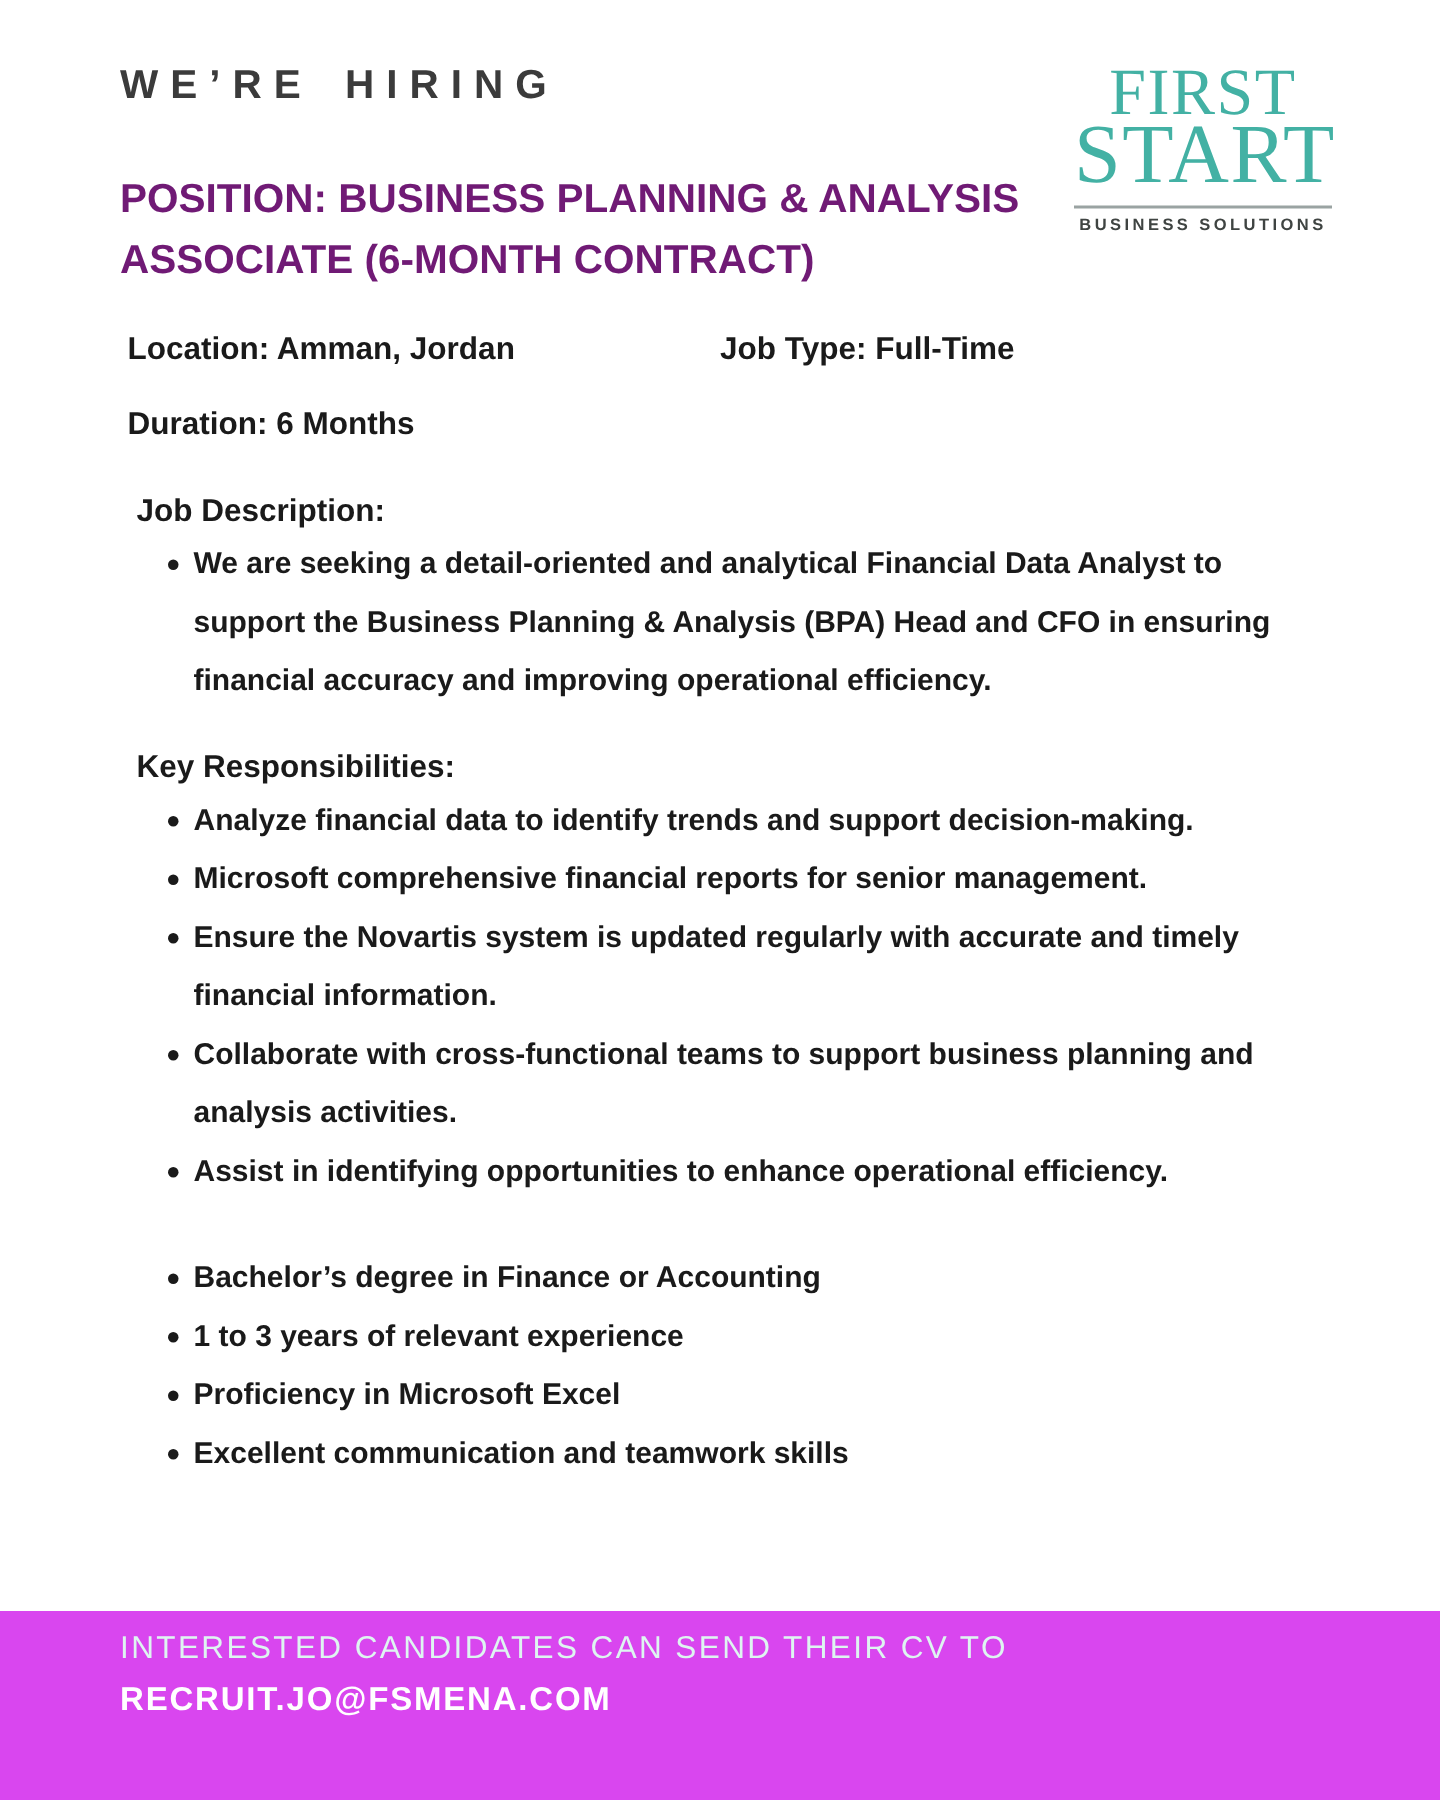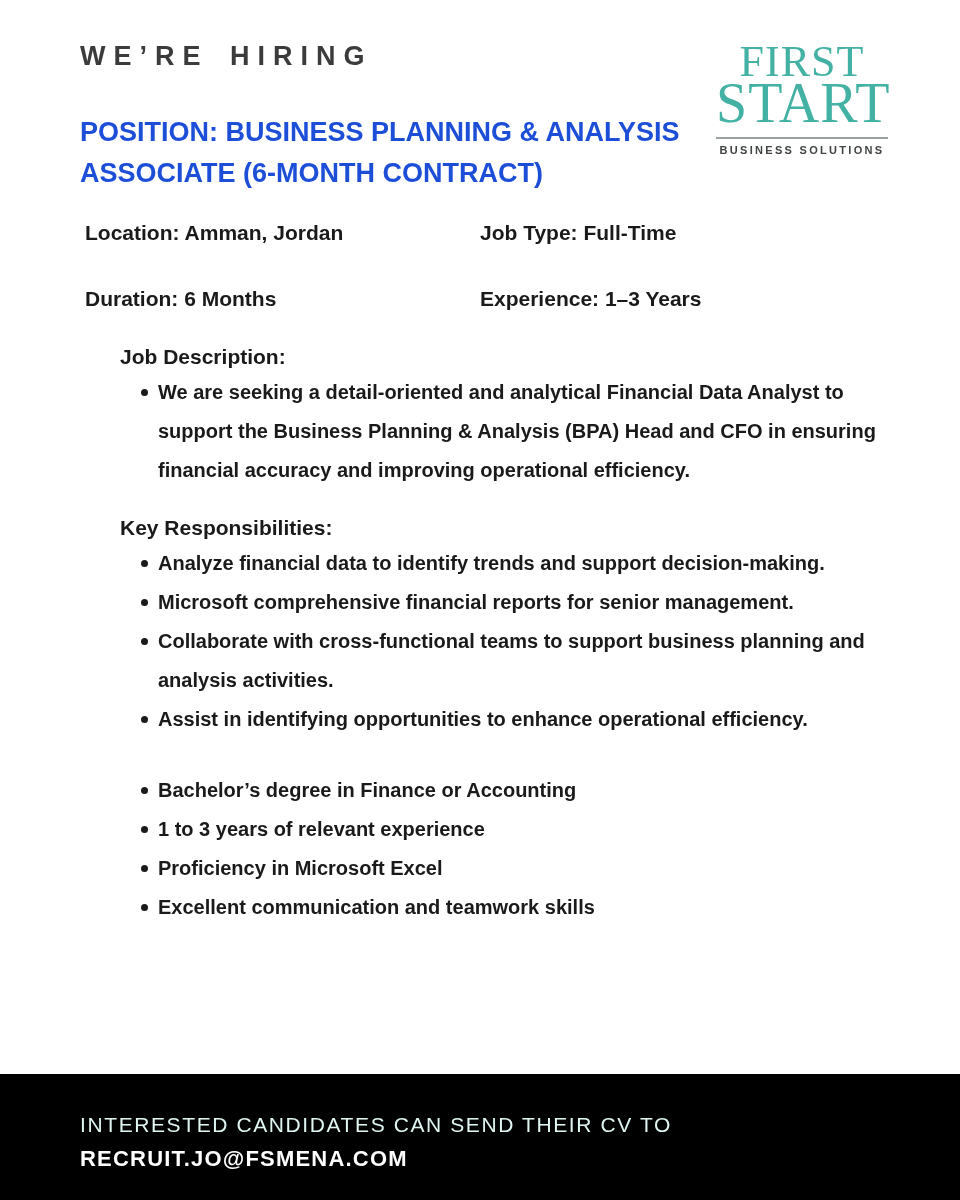--- a/index.html
+++ b/index.html
@@ -58,36 +58,36 @@
     letter-spacing: 8px;
     word-spacing: 6px;
     color: #3b3b3b;
   }
   .position {
     margin: 40px 0 0 80px;
     max-width: 680px;
     font-size: 27px;
     font-weight: 700;
     line-height: 1.5;
-    color: #1d4ed8;
+    color: #701a75;
   }
 
   
   .details {
     margin: 28px 0 0 85px;
     display: grid;
     grid-template-columns: 395px auto;
-    row-gap: 42px;
+    row-gap: 26px;
     font-size: 21px;
     font-weight: 700;
     color: #1a1a1a;
   }
 
   
-  .section { margin-left: 120px; }
+  .section { margin-left: 91px; }
   .section-jd   { margin-top: 34px; }
   .section-kr   { margin-top: 26px; }
   .section-qual { margin-top: 32px; }
   .section h3 {
     font-size: 21px;
     font-weight: 700;
     color: #1a1a1a;
   }
   .section ul {
     list-style: none;
@@ -113,22 +113,22 @@
     background: #1a1a1a;
   }
 
   
   .footer {
     position: absolute;
     left: 0;
     bottom: 0;
     width: 960px;
     height: 126px;
-    background: #000000;
-    padding: 39px 0 0 80px;
+    background: #d946ef;
+    padding: 13px 0 0 80px;
   }
   .footer .cta {
     font-size: 21px;
     font-weight: 400;
     letter-spacing: 1.6px;
     color: #def5f1;
   }
   .footer .email {
     margin-top: 9px;
     font-size: 22px;
@@ -149,35 +149,35 @@
   </div>
 
   <h1 class="hiring">WE’RE HIRING</h1>
 
   <h2 class="position">POSITION: BUSINESS PLANNING &amp; ANALYSIS ASSOCIATE (6-MONTH CONTRACT)</h2>
 
   <div class="details">
     <div>Location: Amman, Jordan</div>
     <div>Job Type: Full-Time</div>
     <div>Duration: 6 Months</div>
-    <div>Experience: 1–3 Years</div>
   </div>
 
   <div class="section section-jd">
     <h3>Job Description:</h3>
     <ul>
       <li>We are seeking a detail-oriented and analytical Financial Data Analyst to support the Business Planning &amp; Analysis (BPA) Head and CFO in ensuring financial accuracy and improving operational efficiency.</li>
     </ul>
   </div>
 
   <div class="section section-kr">
     <h3>Key Responsibilities:</h3>
     <ul>
       <li>Analyze financial data to identify trends and support decision-making.</li>
       <li>Microsoft comprehensive financial reports for senior management.</li>
+      <li>Ensure the Novartis system is updated regularly with accurate and timely financial information.</li>
       <li>Collaborate with cross-functional teams to support business planning and analysis activities.</li>
       <li>Assist in identifying opportunities to enhance operational efficiency.</li>
     </ul>
   </div>
 
   <div class="section section-qual">
     <ul>
       <li>Bachelor’s degree in Finance or Accounting</li>
       <li>1 to 3 years of relevant experience</li>
       <li>Proficiency in Microsoft Excel</li>

